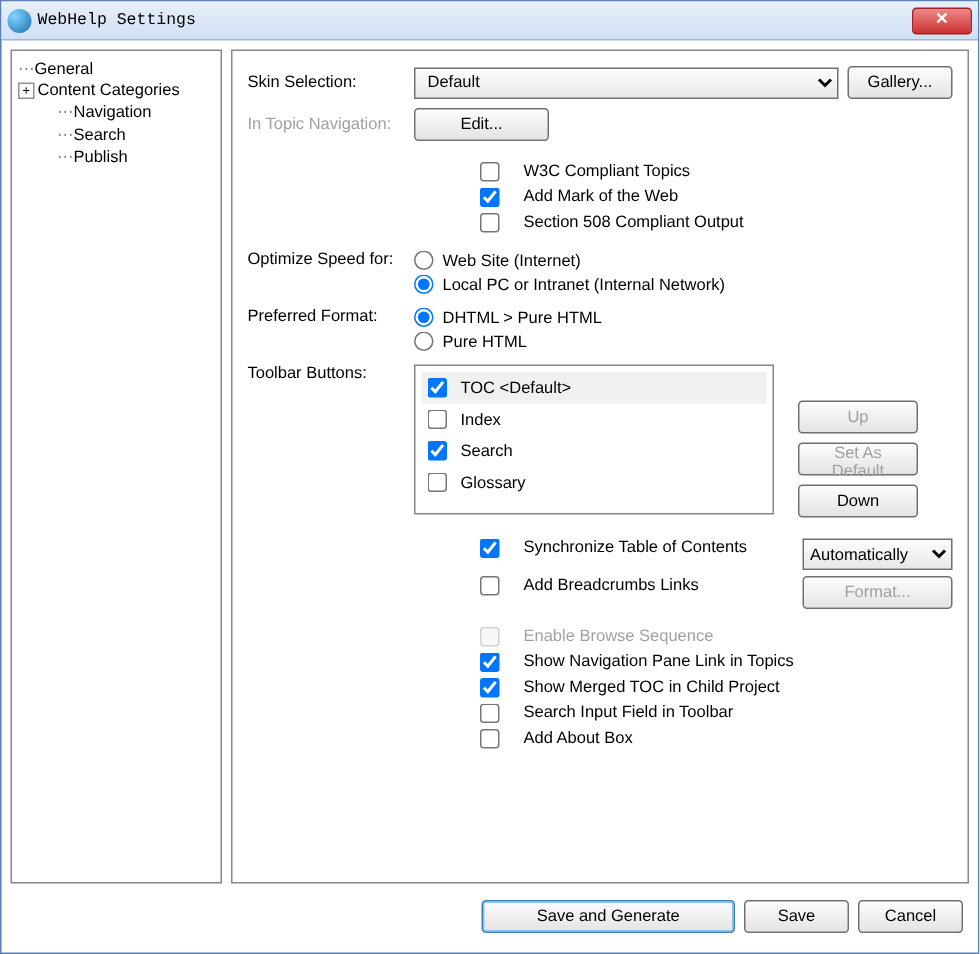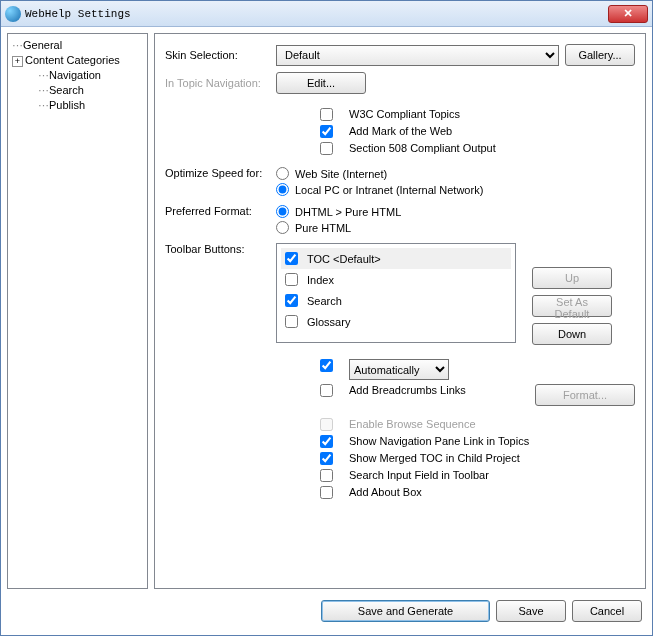--- a/index.html
+++ b/index.html
@@ -141,20 +141,21 @@
           <button class="btn" disabled="">Set As Default</button>
           <button class="btn">Down</button>
         </div>
       </div>
 
       <div class="sep"></div>
 
       <div class="col-opts">
         <div class="chk syncrow">
           <input type="checkbox" checked="" style="">
+          <span style="width:170px">Synchronize Table of Contents</span>
           <select><option>Automatically</option></select>
         </div>
         <div class="chk">
           <input type="checkbox" style="">
           <span style="width:170px">Add Breadcrumbs Links</span>
           <button class="btn" disabled="" style="width:100px">Format...</button>
         </div>
 
         <div class="sep"></div>
 

